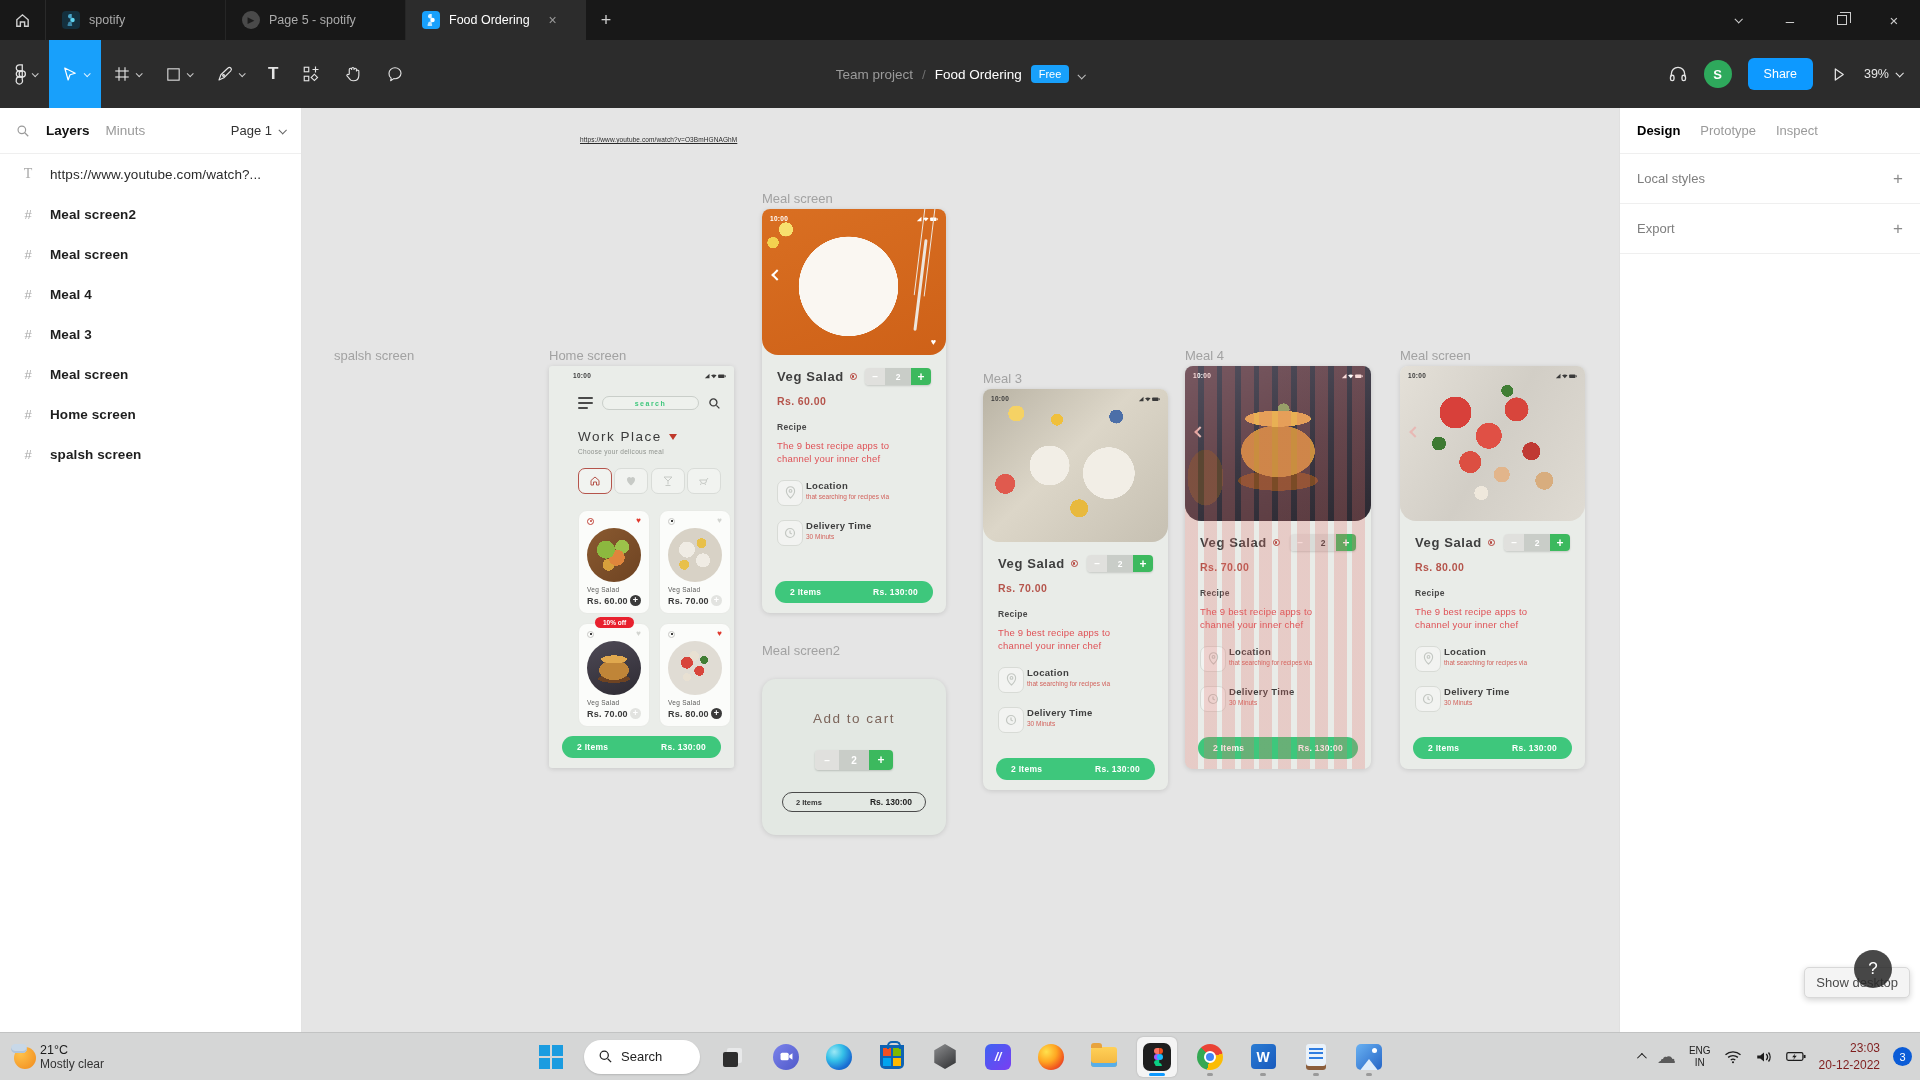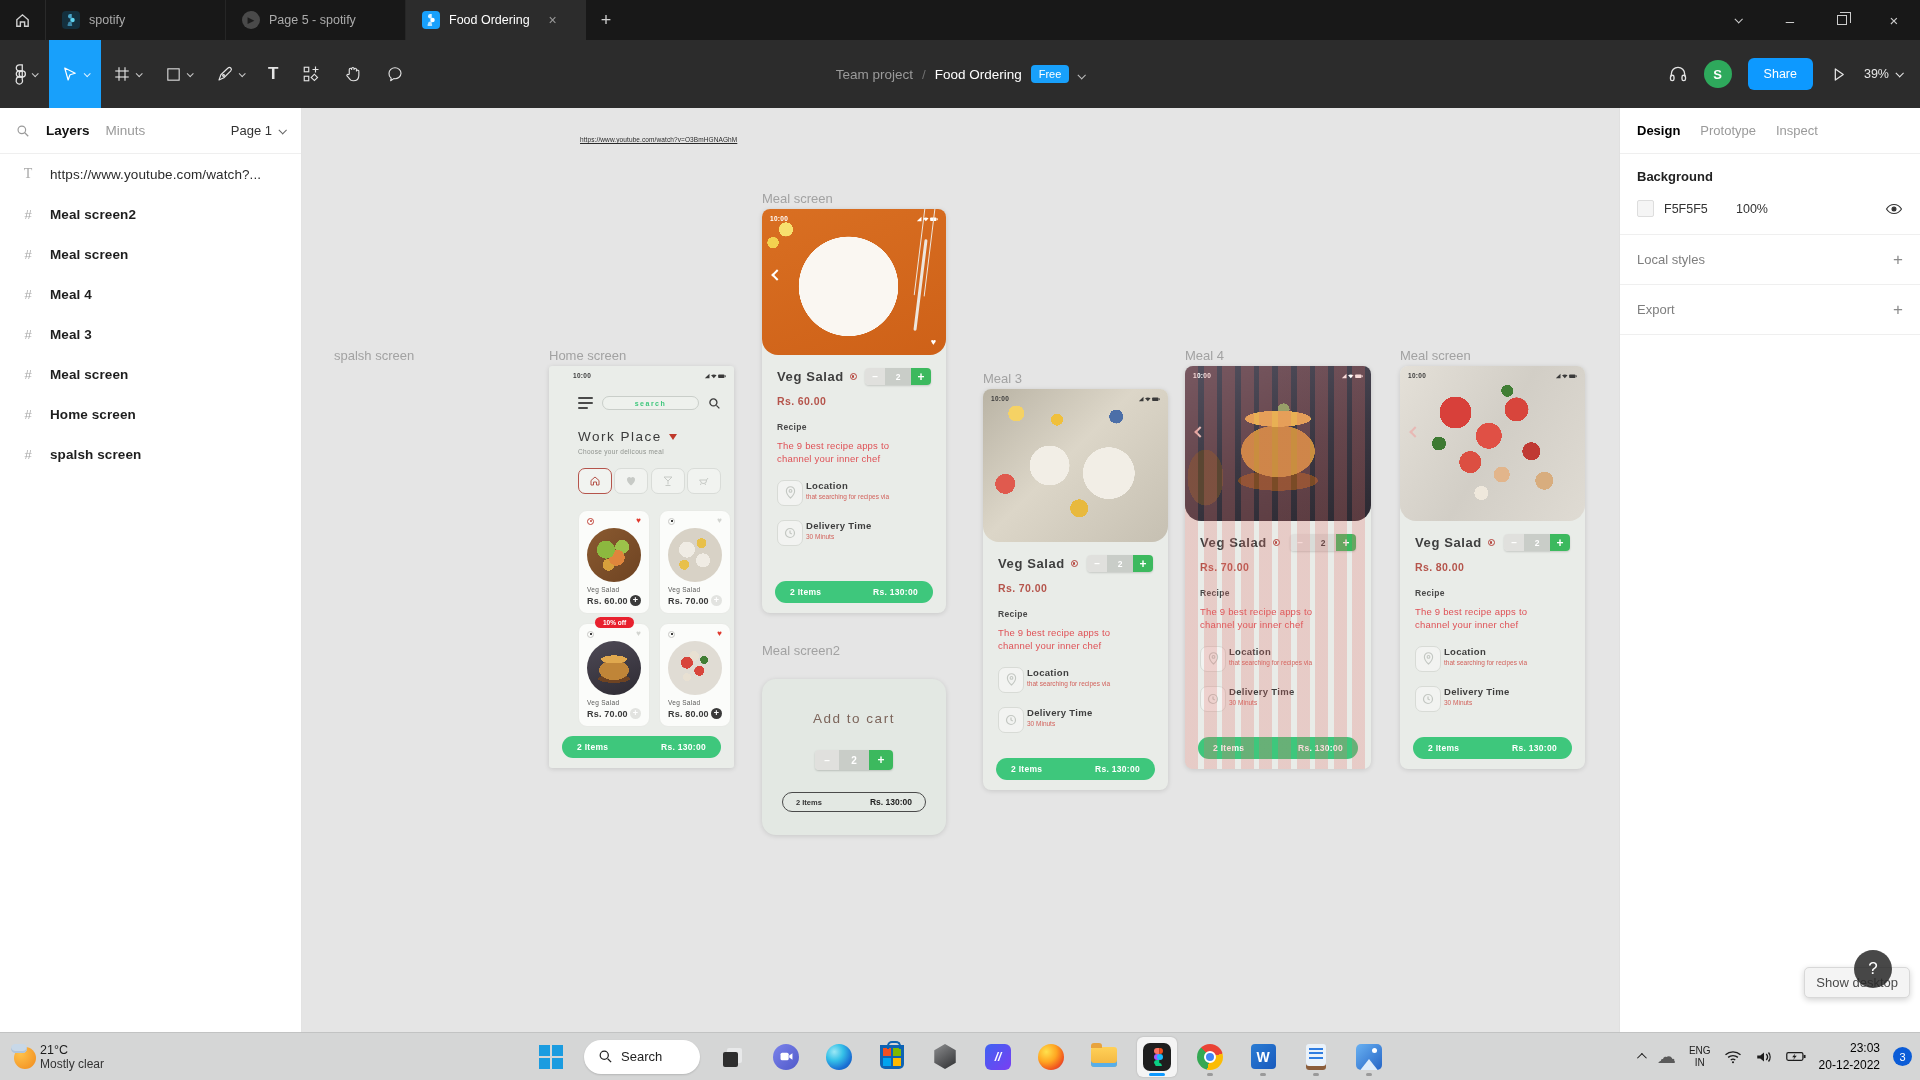--- a/index.html
+++ b/index.html
@@ -248,21 +248,21 @@
   .note-ic i { display:block; height:2px; background:#2F7DE1; margin-bottom:2.5px; }
   .photos-ic { width:26px; height:26px; border-radius:5px; background:linear-gradient(135deg,#69B1F2,#2565C6); position:relative; overflow:hidden; }
   .photos-ic::before { content:""; position:absolute; bottom:-3px; left:2px; border-left:11px solid transparent; border-right:11px solid transparent; border-bottom:14px solid #E8F2FC; opacity:.95; }
   .photos-ic::after { content:""; position:absolute; top:4px; right:5px; width:5px; height:5px; border-radius:50%; background:#fff; }
 
   .tray { position:absolute; right:8px; display:flex; align-items:center; gap:13px; height:48px; }
   .tray-chev { width:7px; height:7px; border-right:1.8px solid #1c1c1c; border-top:1.8px solid #1c1c1c; transform:rotate(-45deg) translateY(2px); }
   .cloud-ic { color:#5A5A5A; font-size:19px; line-height:1; }
   .lang { text-align:center; font-size:10px; color:#1c1c1c; line-height:1.2; }
   .tray svg { color:#1c1c1c; }
-  .clock { text-align:right; font-size:12px; color:#000000; line-height:1.35; }
+  .clock { text-align:right; font-size:12px; color:#7f1d1d; line-height:1.35; }
   .notif-badge { width:19px; height:19px; border-radius:50%; background:#0B5CD7; color:#fff; font-size:11px; display:flex; align-items:center; justify-content:center; }
 
   .help-fab { position:absolute; right:28px; bottom:92px; width:38px; height:38px; border-radius:50%; background:rgba(40,40,40,.85); color:#fff; font-size:17px; display:flex; align-items:center; justify-content:center; z-index:70; }
   .show-desktop-tip { position:absolute; right:10px; bottom:82px; background:#F4F4F4; border:1px solid #D8D8D8; border-radius:5px; padding:7px 11px; font-size:13px; color:#4a4a4a; box-shadow:0 2px 6px rgba(0,0,0,.18); z-index:65; }
 </style>
 </head>
 <body>
 
 <div class="titlebar">
   <div class="home-btn">
@@ -463,34 +463,20 @@
     <span class="layer-ic">#</span>
     <span class="layer-label">spalsh screen</span>
   </div>
 </div>
 
 <div class="right-panel">
   <div class="rp-tabs">
     <span class="rp-tab active">Design</span>
     <span class="rp-tab">Prototype</span>
     <span class="rp-tab">Inspect</span>
-  </div>
-  <div class="rp-section">
-    <div class="rp-title">Background</div>
-    <div class="bg-row">
-      <span class="swatch"></span>
-      <span class="bg-hex">F5F5F5</span>
-      <span class="bg-opacity">100%</span>
-      <span class="eye">
-        <svg width="18" height="14" viewBox="0 0 24 16" fill="none" stroke="#333" stroke-width="1.5">
-            <path d="M2 8s3.6-6 10-6 10 6 10 6-3.6 6-10 6S2 8 2 8z"></path>
-            <circle cx="12" cy="8" r="2.6" fill="#333"></circle>
-          </svg>
-      </span>
-    </div>
   </div>
   <div class="rp-row">
     <span class="rp-row-label">Local styles</span>
     <span class="rp-plus">+</span>
   </div>
   <div class="rp-row">
     <span class="rp-row-label">Export</span>
     <span class="rp-plus">+</span>
   </div>
 </div>

